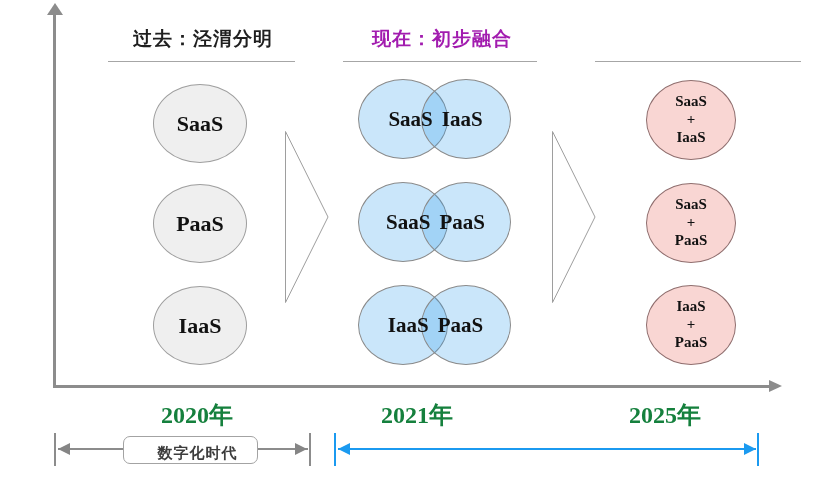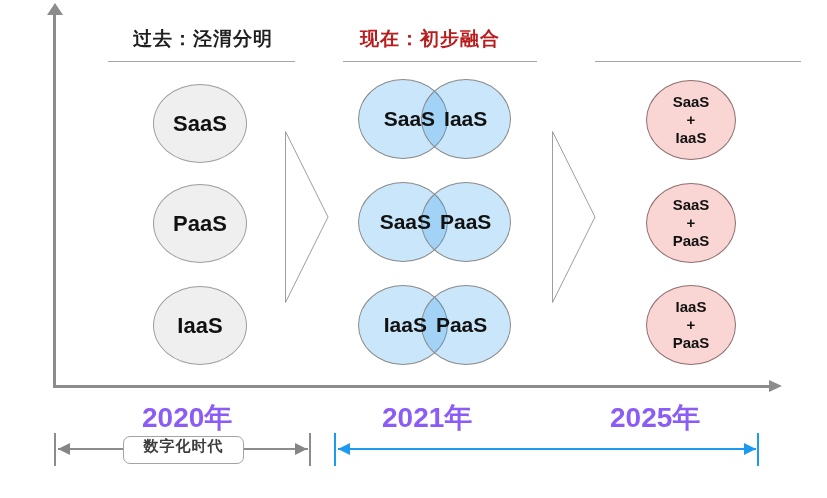--- a/index.html
+++ b/index.html
@@ -1,32 +1,32 @@
 <!DOCTYPE html>
 <html><head>
 <meta charset="utf-8">
 <style>
   html,body { margin:0; padding:0; background:#ffffff; }
   .canvas {
     position:relative; width:827px; height:498px; background:#ffffff;
-    font-family:Liberation Sans, sans-serif; overflow:hidden;
+    font-family:Liberation Serif, serif; overflow:hidden;
   }
   
   .v-axis { position:absolute; left:53px; top:12px; width:3px; height:376px; background:#8c8c8c; }
   .v-axis-head { position:absolute; left:47px; top:3px; width:0; height:0;
     border-left:8px solid transparent; border-right:8px solid transparent; border-bottom:12px solid #8c8c8c; }
   .h-axis { position:absolute; left:53px; top:385px; width:718px; height:3px; background:#8c8c8c; }
   .h-axis-head { position:absolute; left:769px; top:380px; width:0; height:0;
     border-top:6px solid transparent; border-bottom:6px solid transparent; border-left:13px solid #8c8c8c; }
 
   
   .col-title { position:absolute; top:26px; width:220px; text-align:center;
     font-size:19px; font-weight:bold; letter-spacing:1px; white-space:nowrap; }
   .col-title.past    { left:93px;  color:#1f1f1f; }
-  .col-title.present { left:320px; color:#b91c1c; }
+  .col-title.present { left:332px; color:#a21caf; }
   .col-title.future  { left:602px; color:#fa6e62; }
   .underline { position:absolute; top:61px; height:1px; background:#a6a6a6; }
   .underline.u-past    { left:108px; width:187px; }
   .underline.u-present { left:343px; width:194px; }
   .underline.u-future  { left:595px; width:206px; }
 
   
   .gcircle { position:absolute; left:153px; width:92px; height:77px;
     background:#efefef; border:1px solid #9e9e9e; border-radius:50%;
     display:flex; align-items:center; justify-content:center;
@@ -54,42 +54,42 @@
   
   .pcircle { position:absolute; left:646px; width:88px; height:78px;
     background:#f9d6d3; border:1px solid #8f6e6e; border-radius:50%;
     display:flex; flex-direction:column; align-items:center; justify-content:center;
     font-size:15px; font-weight:bold; color:#111; line-height:1.18; }
   .pcircle.r1 { top:80px; }
   .pcircle.r2 { top:183px; }
   .pcircle.r3 { top:285px; }
 
   
-  .year { position:absolute; top:399px; width:110px; text-align:left;
-    font-size:28px; font-weight:bold; color:#8b5cf6; white-space:nowrap; }
+  .year { position:absolute; top:399px; width:110px; text-align:center;
+    font-size:24px; font-weight:bold; color:#15803d; white-space:nowrap; }
   .year.y2020 { left:142px; }
-  .year.y2021 { left:382px; }
+  .year.y2021 { left:362px; }
   .year.y2025 { left:610px; }
 
   
   .era-bar { position:absolute; top:433px; width:2px; height:33px; }
   .era-bar.gray { background:#8c8c8c; }
   .era-bar.blue { background:#1b9af0; }
   .era-line { position:absolute; top:448px; height:2px; }
   .era-line.gray { background:#8c8c8c; }
   .era-line.blue { background:#1b9af0; }
   .ah { position:absolute; top:443px; width:0; height:0;
     border-top:6px solid transparent; border-bottom:6px solid transparent; }
   .ah.left.gray  { border-right:12px solid #858585; }
   .ah.right.gray { border-left:12px solid #858585; }
   .ah.left.blue  { border-right:12px solid #1b9af0; }
   .ah.right.blue { border-left:12px solid #1b9af0; }
   .era-box { position:absolute; background:#ffffff; border-radius:7px;
-    display:flex; align-items:flex-start; justify-content:center;
-    font-size:15px; font-weight:bold; white-space:nowrap; z-index:2; letter-spacing:1px; }
+    display:flex; align-items:flex-end; justify-content:center;
+    font-size:15px; font-weight:bold; white-space:nowrap; z-index:2; letter-spacing:1px;padding-left:14px; }
   .era-box.gray { left:123px; top:436px; width:119px; height:26px;
     border:1px solid #a3a3a3; color:#3d3d3d; }
   .era-box.blue { left:487px; top:435px; width:120px; height:28px;
     border:1.5px solid #1b9af0; color:#1b9af0; }
 </style>
 </head>
 <body>
 
 <div class="canvas">
 

